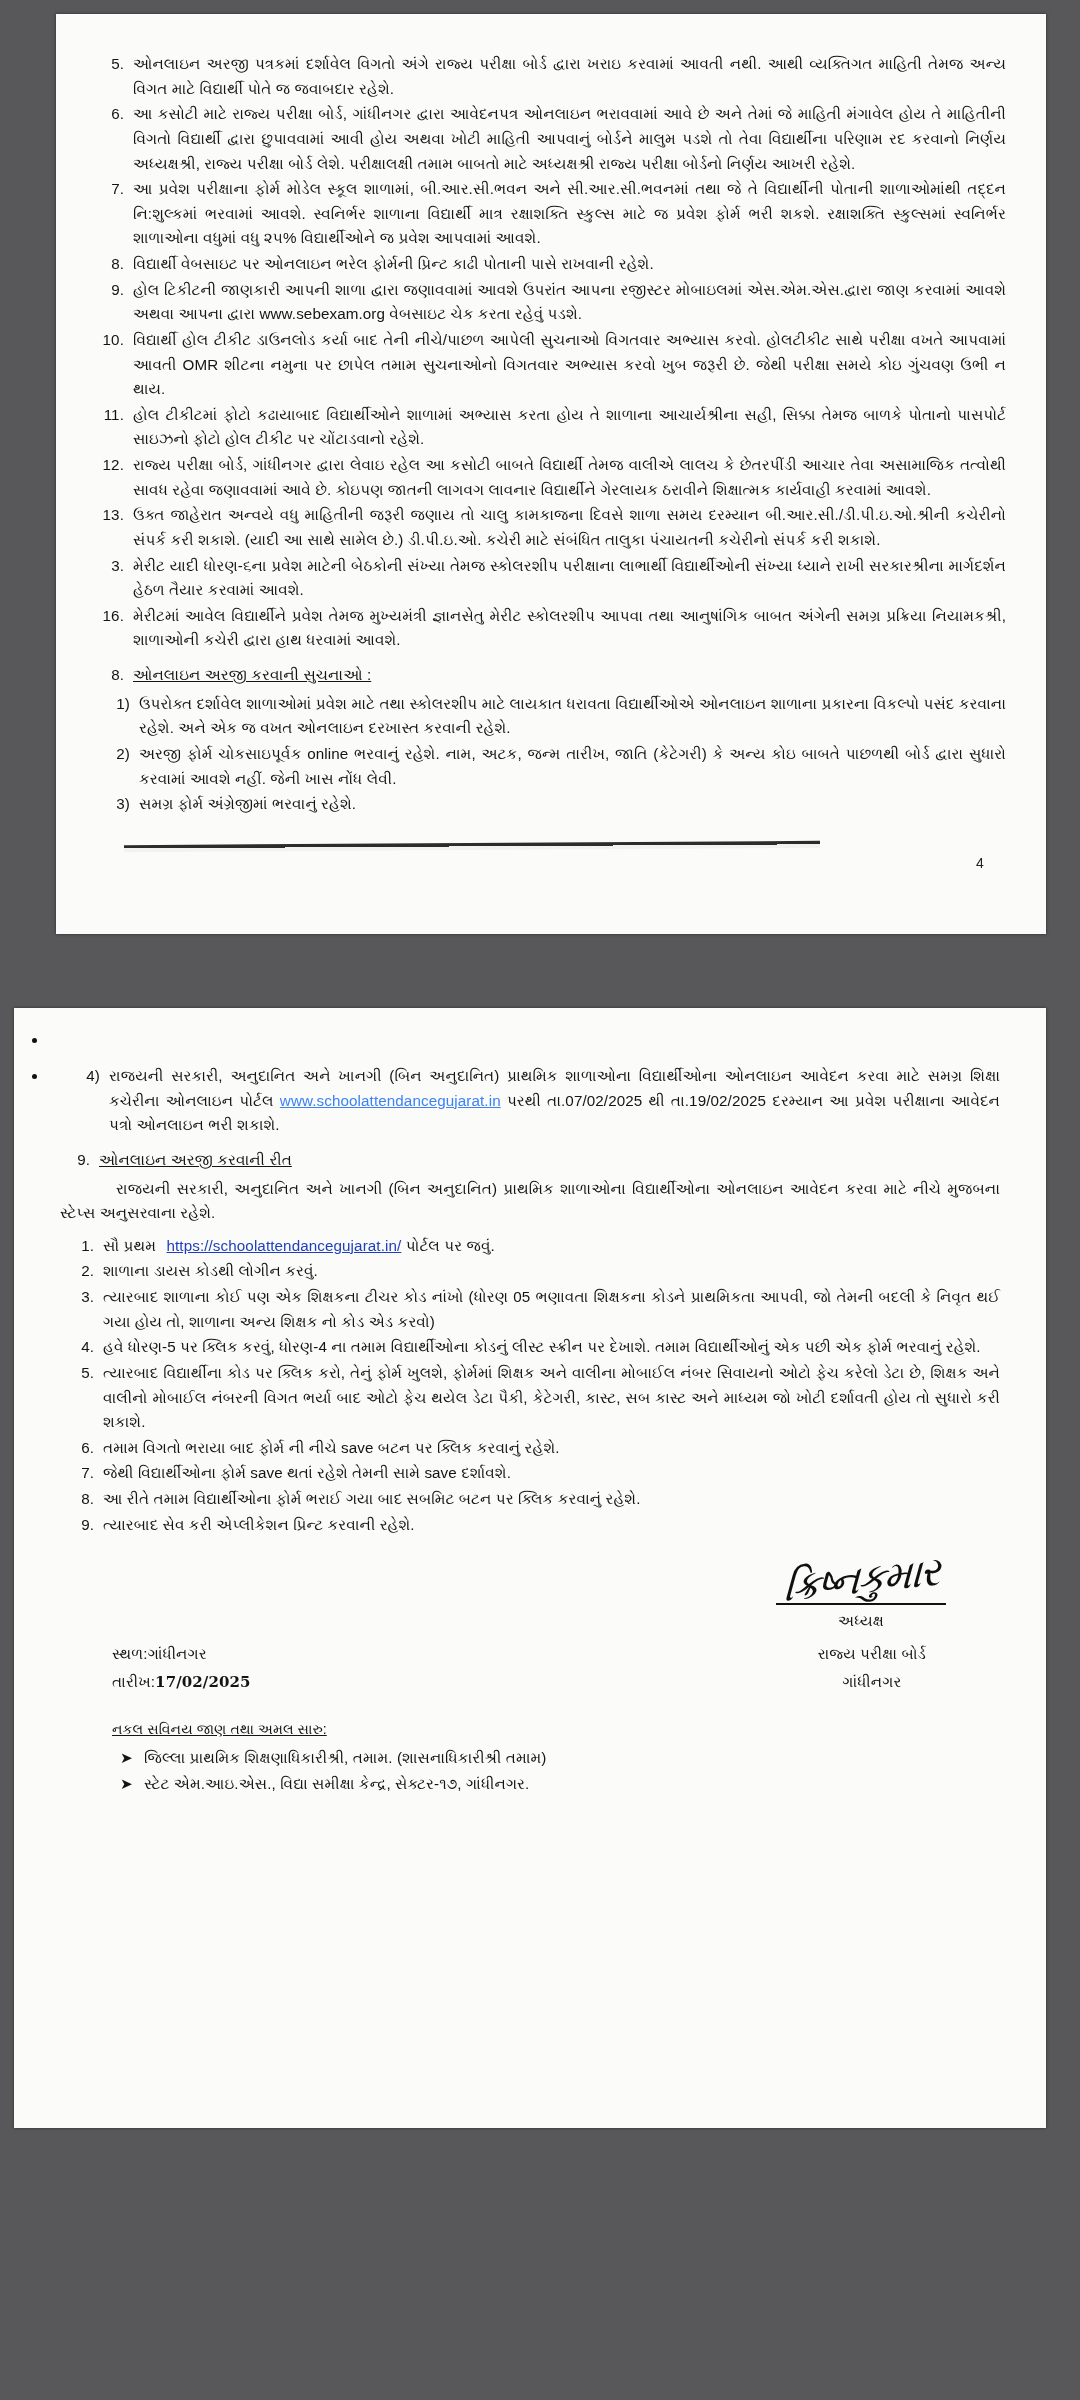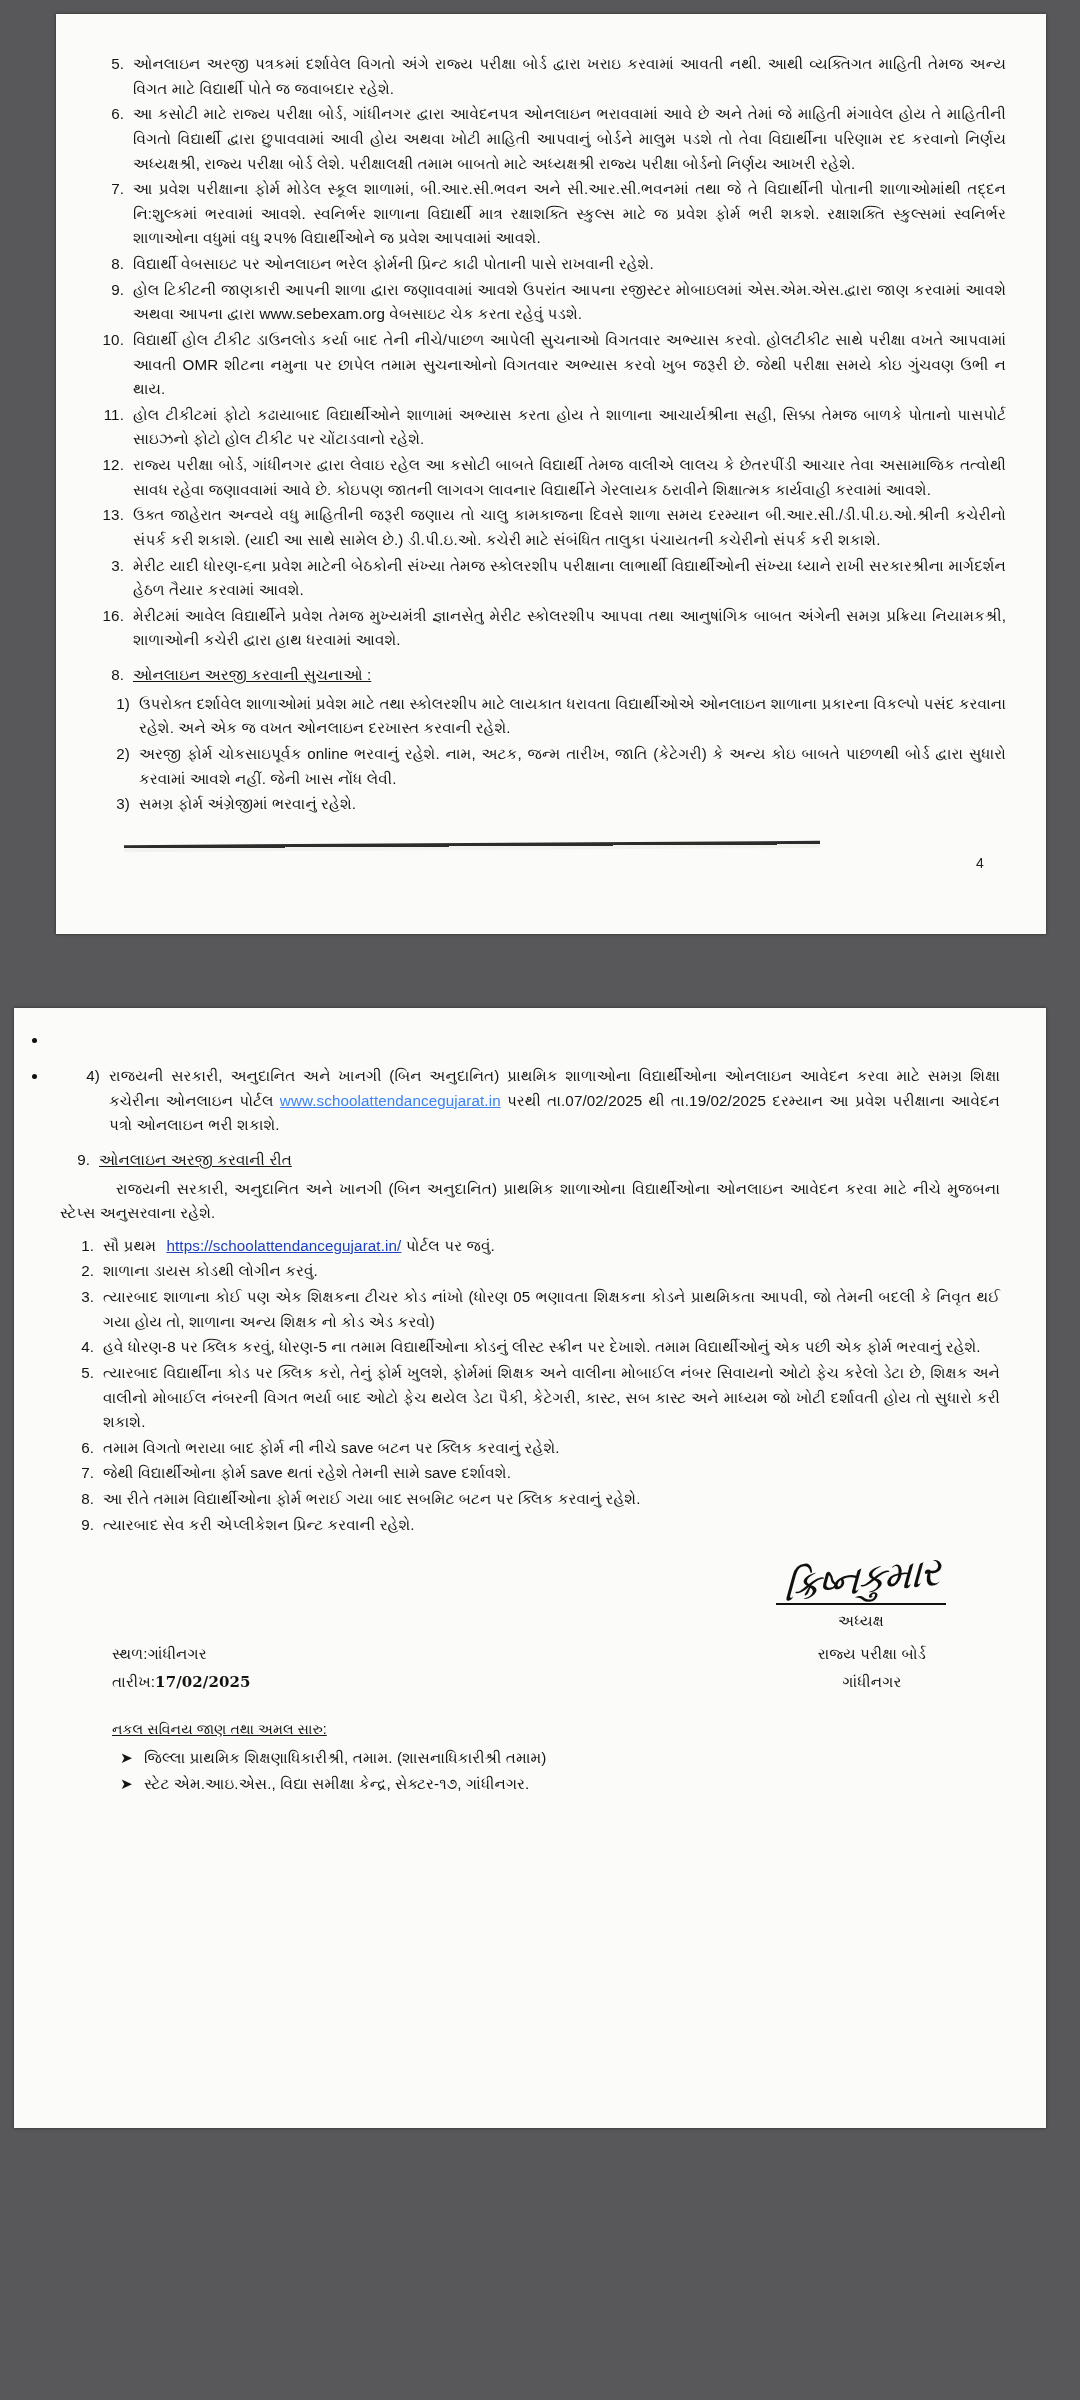--- a/index.html
+++ b/index.html
@@ -286,21 +286,21 @@
         <li class="item">
           <span class="num num-w-34">2.</span>
           <span class="txt">શાળાના ડાયસ કોડથી લોગીન કરવું.</span>
         </li>
         <li class="item">
           <span class="num num-w-34">3.</span>
           <span class="txt">ત્યારબાદ શાળાના કોઈ પણ એક શિક્ષકના ટીચર કોડ નાંખો (ધોરણ 05 ભણાવતા શિક્ષકના કોડને પ્રાથમિકતા આપવી, જો તેમની બદલી કે નિવૃત થઈ ગયા હોય તો, શાળાના અન્ય શિક્ષક નો કોડ એડ કરવો)</span>
         </li>
         <li class="item">
           <span class="num num-w-34">4.</span>
-          <span class="txt">હવે ધોરણ-8 પર ક્લિક કરવું, ધોરણ-5 ના તમામ વિદ્યાર્થીઓના કોડનું લીસ્ટ સ્ક્રીન પર દેખાશે. તમામ વિદ્યાર્થીઓનું એક પછી એક ફોર્મ ભરવાનું રહેશે.</span>
+          <span class="txt">હવે ધોરણ-5 પર ક્લિક કરવું, ધોરણ-4 ના તમામ વિદ્યાર્થીઓના કોડનું લીસ્ટ સ્ક્રીન પર દેખાશે. તમામ વિદ્યાર્થીઓનું એક પછી એક ફોર્મ ભરવાનું રહેશે.</span>
         </li>
         <li class="item">
           <span class="num num-w-34">5.</span>
           <span class="txt">ત્યારબાદ વિદ્યાર્થીના કોડ પર ક્લિક કરો, તેનું ફોર્મ ખુલશે, ફોર્મમાં શિક્ષક અને વાલીના મોબાઈલ નંબર સિવાયનો ઓટો ફેચ કરેલો ડેટા છે, શિક્ષક અને વાલીનો મોબાઈલ નંબરની વિગત ભર્યા બાદ ઓટો ફેચ થયેલ ડેટા પૈકી, કેટેગરી, કાસ્ટ, સબ કાસ્ટ અને માધ્યમ જો ખોટી દર્શાવતી હોય તો સુધારો કરી શકાશે.</span>
         </li>
         <li class="item">
           <span class="num num-w-34">6.</span>
           <span class="txt">તમામ વિગતો ભરાયા બાદ ફોર્મ ની નીચે save બટન પર ક્લિક કરવાનું રહેશે.</span>
         </li>
         <li class="item">

